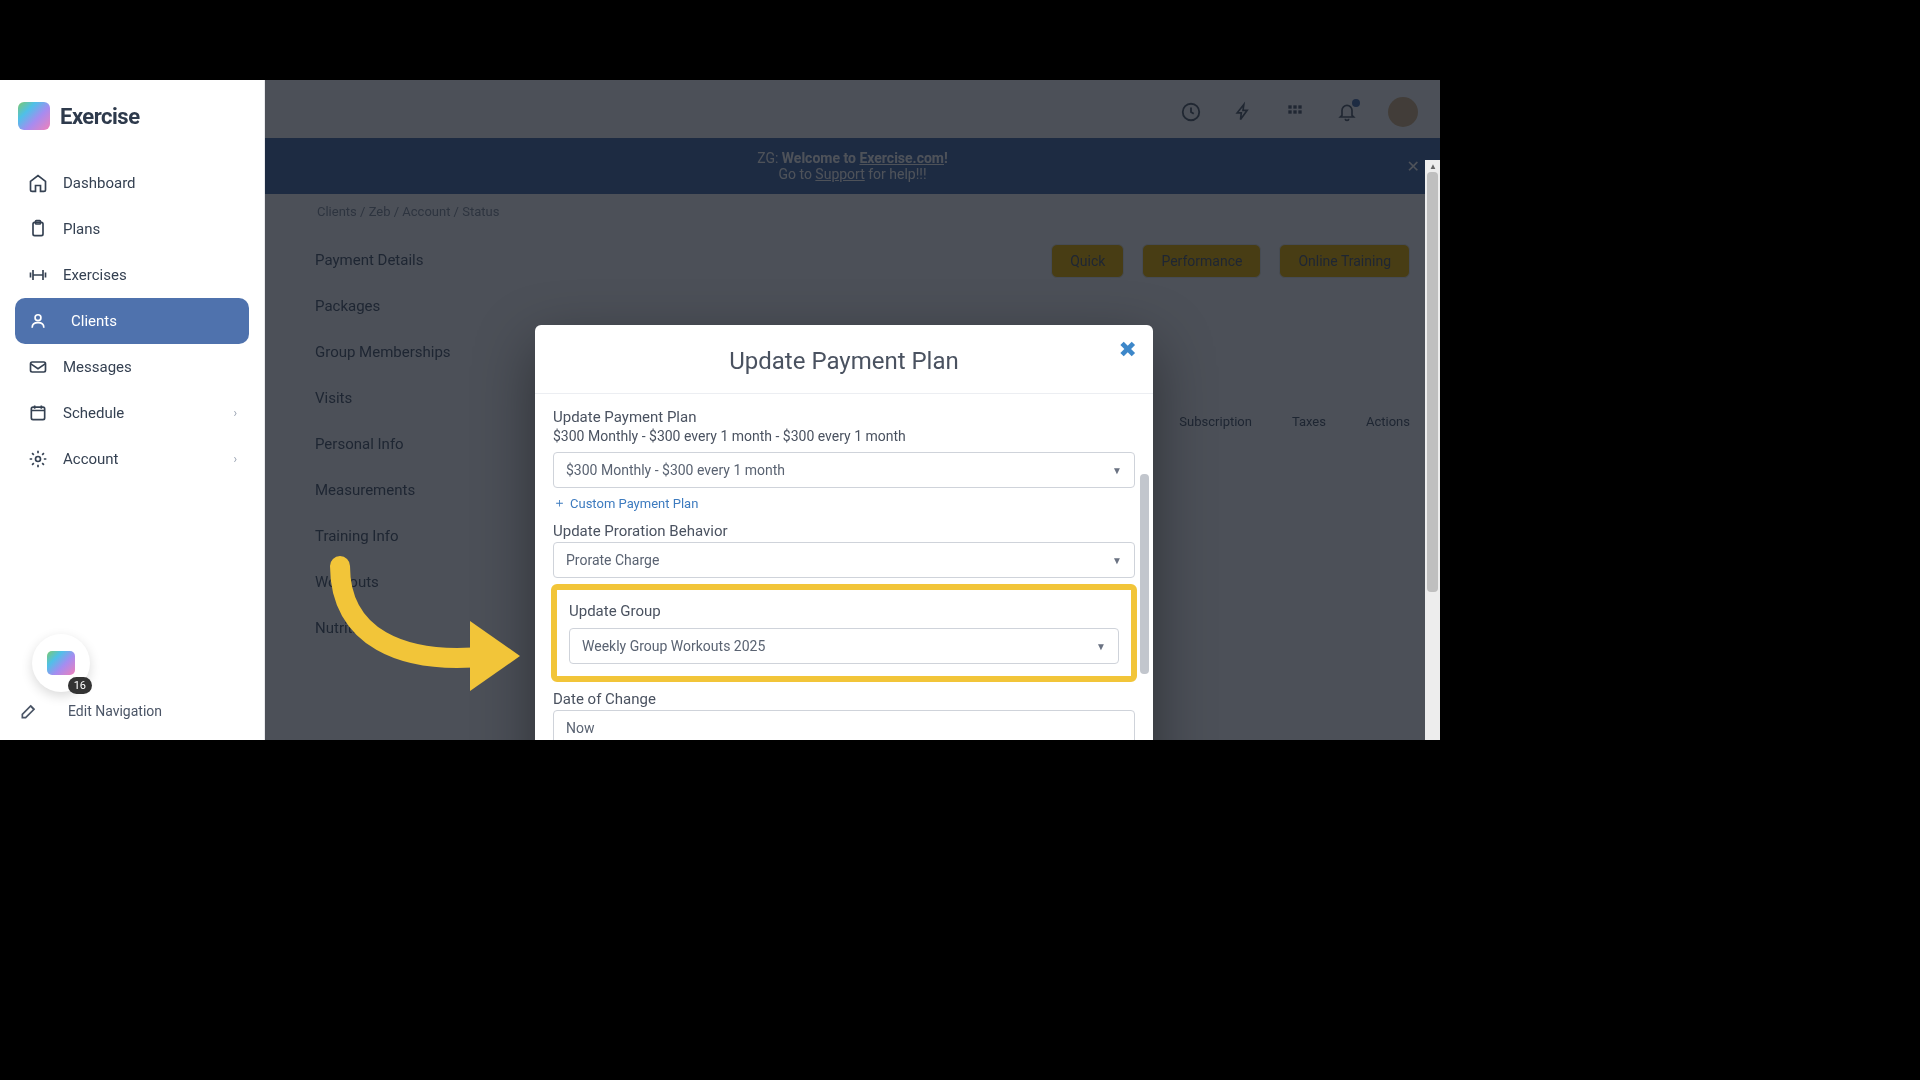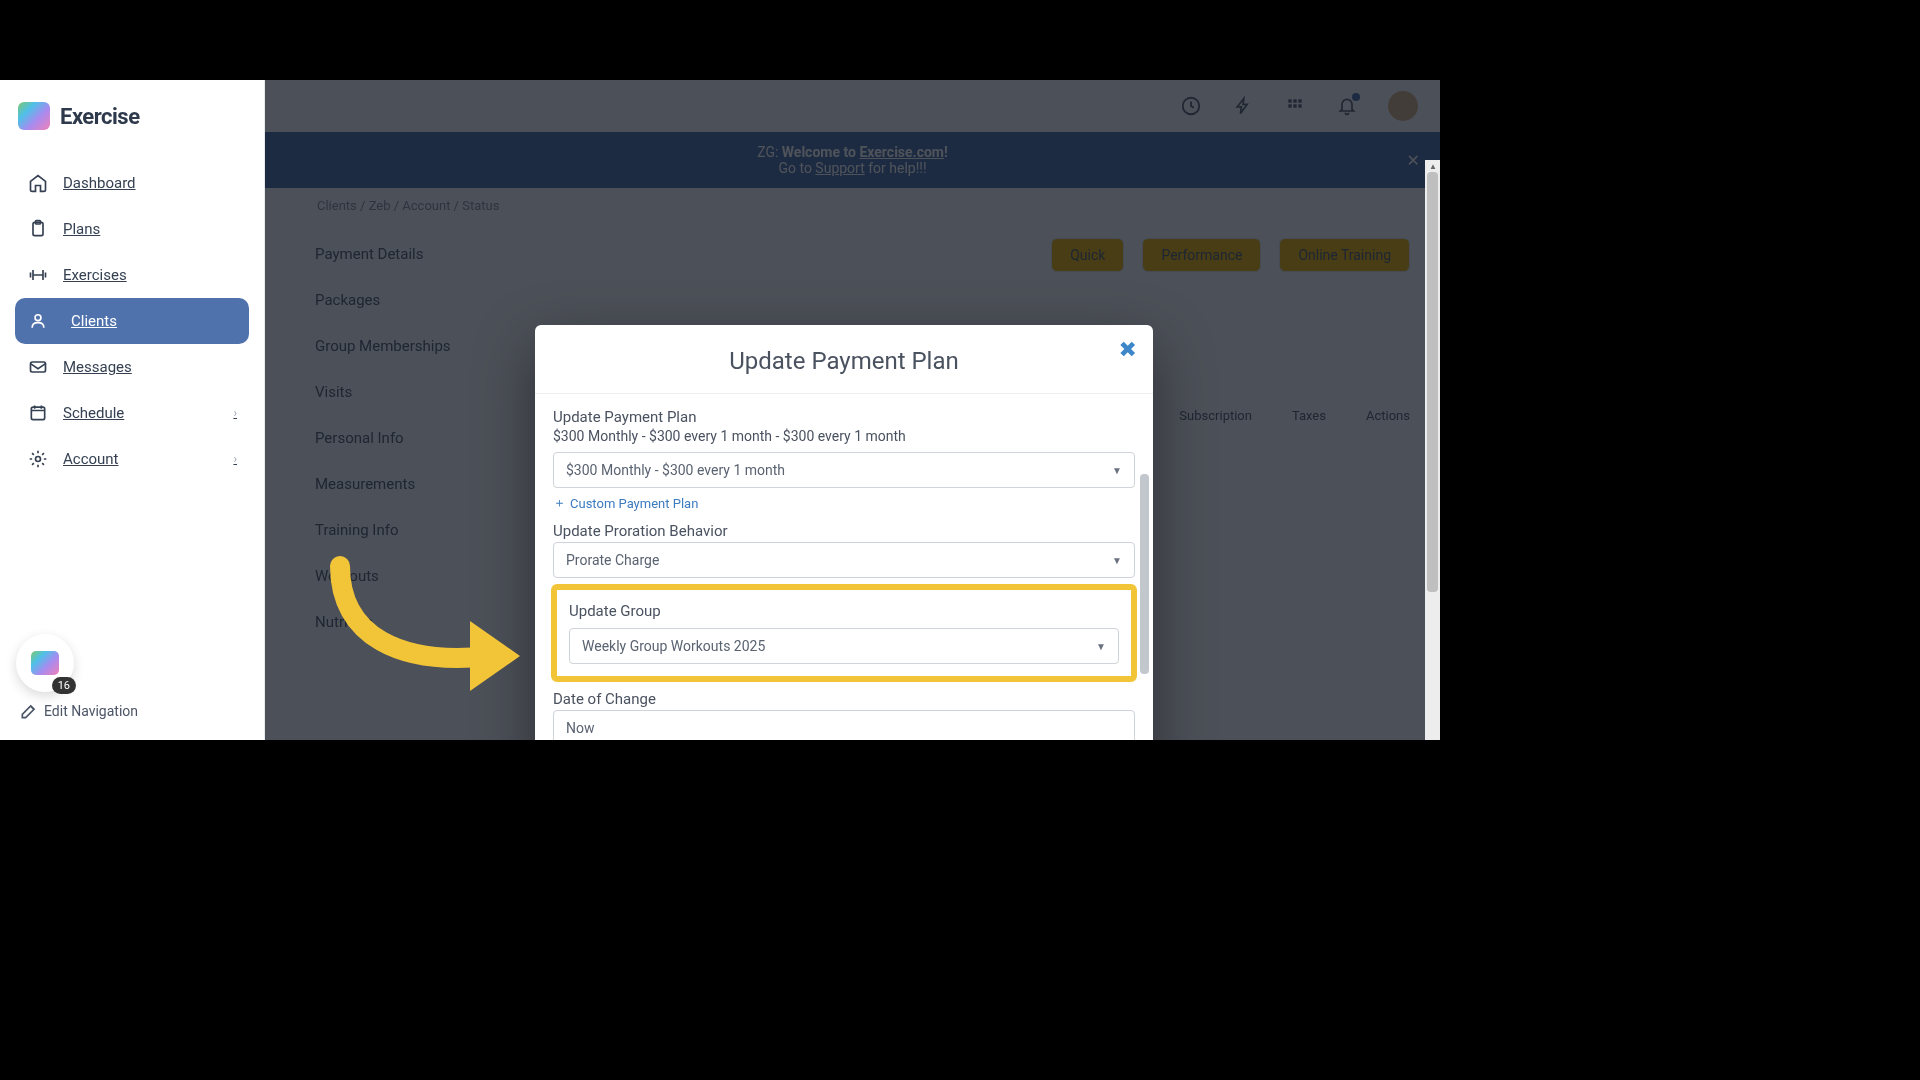--- a/index.html
+++ b/index.html
@@ -7,32 +7,32 @@
   body { background: #000; }
 
   .viewport { position: absolute; left: 0; top: 80px; width: 1440px; height: 660px; background: #f7f8fa; }
 
   
   .sidebar { position: absolute; left: 0; top: 0; width: 265px; height: 660px; background: #fff; border-right: 1px solid #e8e9ec; }
   .logo { display: flex; align-items: center; padding: 22px 18px; gap: 10px; }
   .logo-mark { width: 32px; height: 28px; border-radius: 6px; background: linear-gradient(135deg,#7bc96f 0%,#4fc0e8 30%,#a68cf0 60%,#f17fb8 100%); }
   .logo-text { font-size: 22px; font-weight: 700; color: #2e3a4c; letter-spacing: -0.5px; }
   .nav { list-style: none; padding: 8px 15px; }
-  .nav-item { display: flex; align-items: center; gap: 14px; padding: 12px 12px; border-radius: 10px; color: #354152; font-size: 15px; cursor: pointer; position: relative; text-decoration: underline; }
+  .nav-item { display: flex; align-items: center; gap: 14px; padding: 12px 12px; border-radius: 10px; color: #354152; font-size: 15px; cursor: pointer; position: relative; }
   .nav-item.active { background: #4f72ad; color: #fff; gap: 22px; }
   .nav-icon { width: 22px; height: 22px; display: flex; align-items: center; justify-content: center; flex: 0 0 22px; }
   .nav-chevron { margin-left: auto; font-size: 12px; color: #9aa3b2; }
   .bottom-area { position: absolute; bottom: 18px; left: 18px; right: 18px; }
-  .edit-nav { display: flex; align-items: center; gap: 4px; color: #4b5566; font-size: 14px; }
-  .bubble { position: absolute; bottom: 48px; left: 16px; width: 58px; height: 58px; border-radius: 50%; background:#fff; box-shadow: 0 4px 12px rgba(0,0,0,.15); display:flex; align-items:center; justify-content:center; }
+  .edit-nav { display: flex; align-items: center; gap: 28px; color: #4b5566; font-size: 14px; }
+  .bubble { position: absolute; bottom: 48px; left: 32px; width: 58px; height: 58px; border-radius: 50%; background:#fff; box-shadow: 0 4px 12px rgba(0,0,0,.15); display:flex; align-items:center; justify-content:center; }
   .bubble-mark { width: 28px; height: 24px; border-radius:5px; background: linear-gradient(135deg,#7bc96f 0%,#4fc0e8 30%,#a68cf0 60%,#f17fb8 100%); }
   .bubble-badge { position:absolute; right:-2px; bottom:-2px; background:#333; color:#fff; font-size:11px; padding:2px 6px; border-radius:10px; }
 
   
-  .main { position: absolute; left: 265px; top: 0; right: 0; height: 660px; }
+  .main { position: absolute; left: 265px; top: 6px; right: 0; height: 660px; }
   .topbar { height: 52px; display:flex; align-items:center; justify-content:flex-end; gap: 30px; padding: 0 22px; }
   .topbar-icon { width: 22px; height: 22px; color:#5a6473; display:flex; align-items:center; justify-content:center; position:relative; }
   .dot { position:absolute; top:-2px; right:-2px; width:8px; height:8px; border-radius:50%; background:#4f72ad; }
   .avatar { width: 30px; height:30px; border-radius:50%; background:#d2b48c; }
 
   .banner { background:#4f72ad; color:#fff; text-align:center; padding: 12px 10px; font-size:14px; position:relative; }
   .banner a { color:#fff; text-decoration: underline; }
   .banner .close { position:absolute; right:20px; top:50%; transform:translateY(-50%); color:#fff; cursor:pointer; font-size:16px; }
 
   .content { padding: 0 30px; position:relative; height: calc(100% - 110px); overflow:hidden; }

